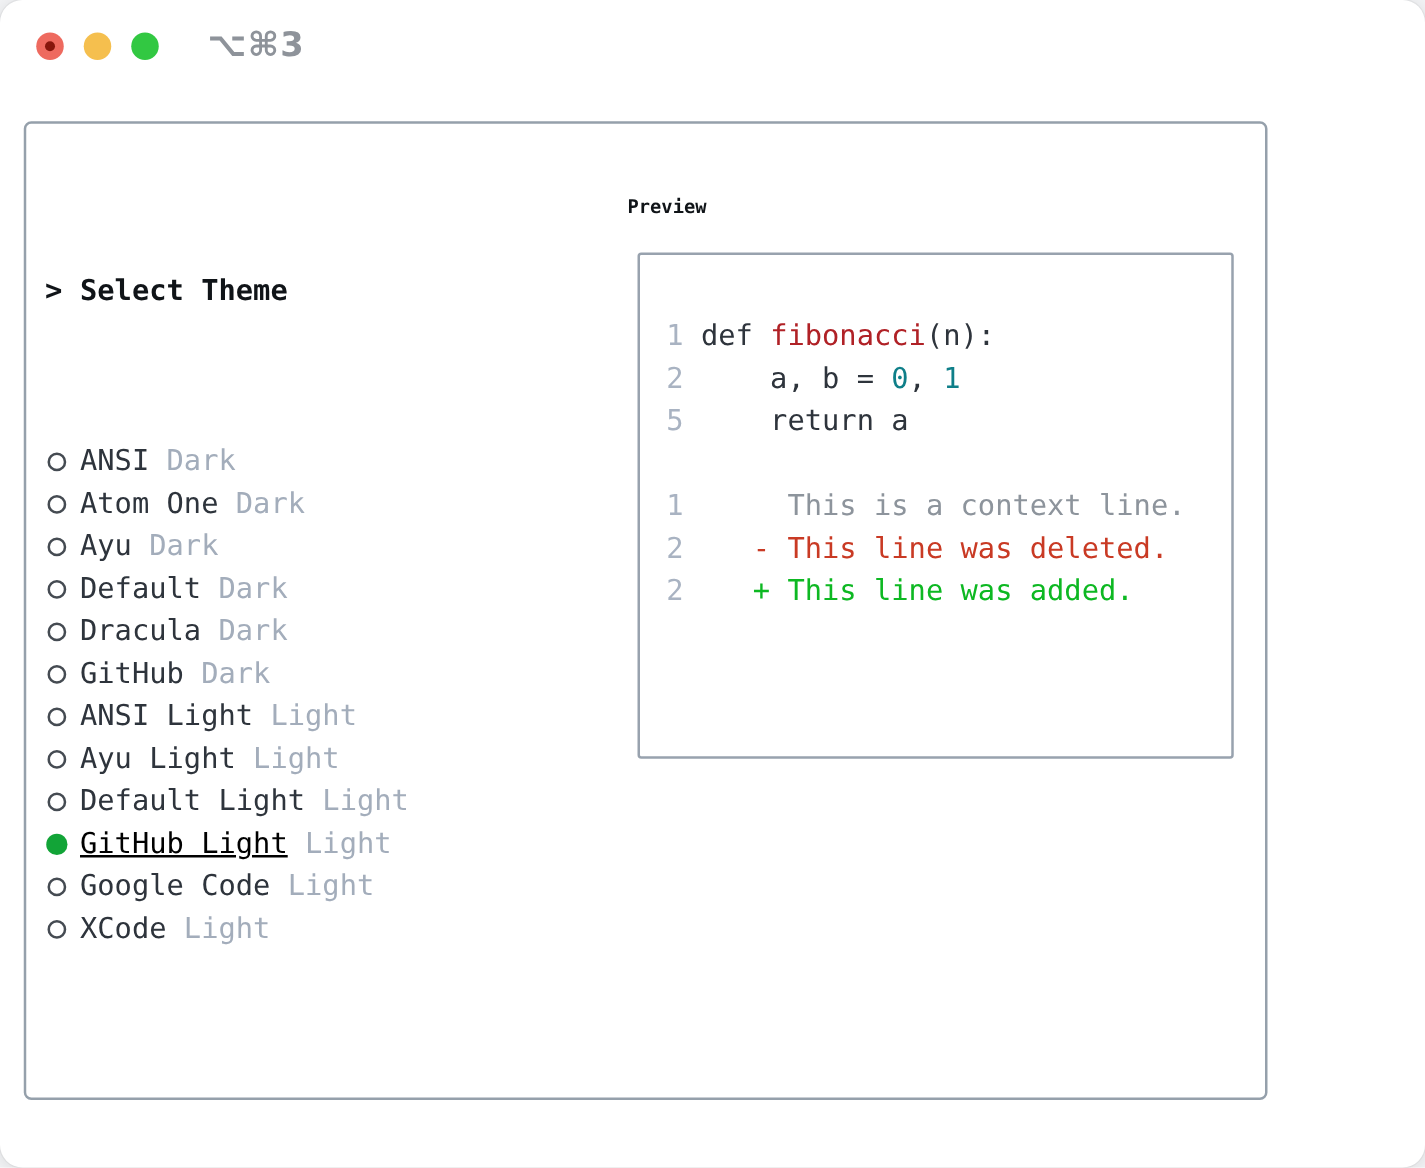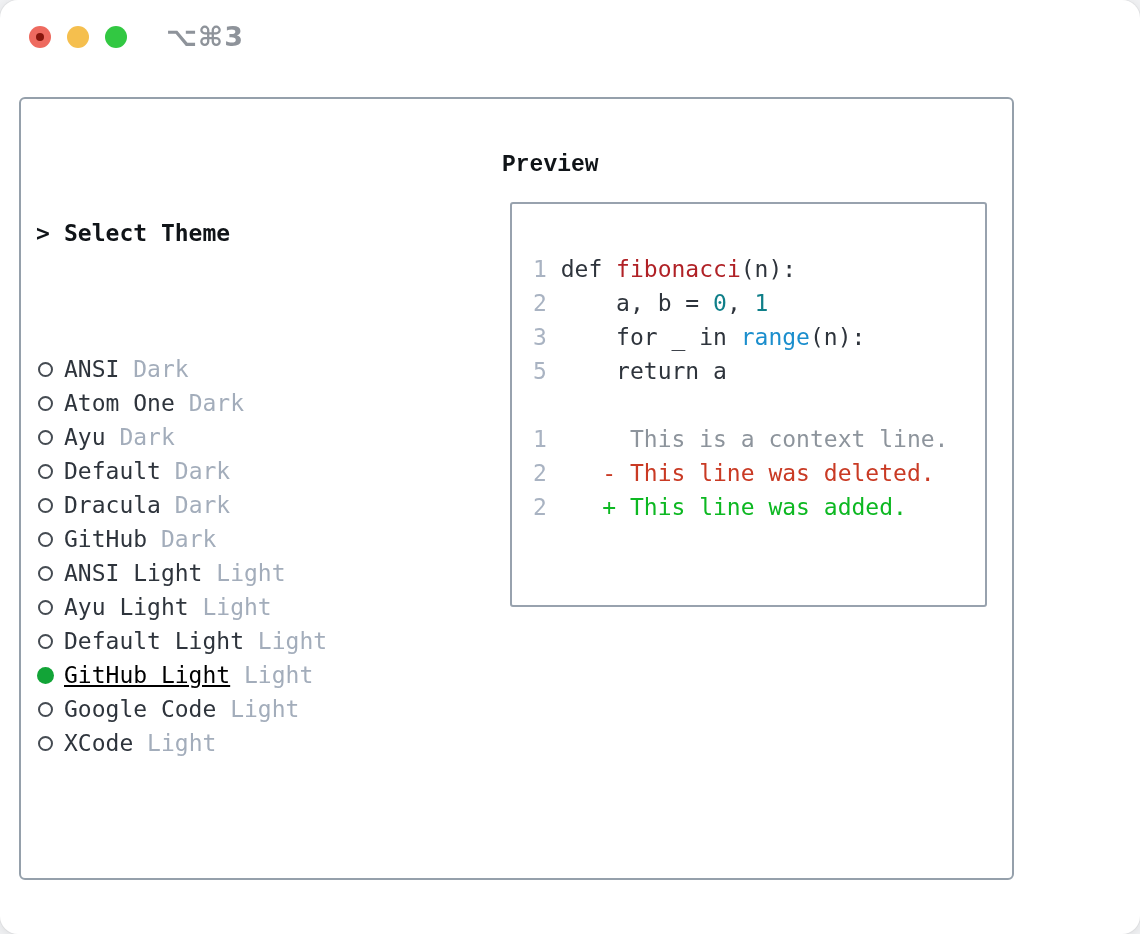--- a/index.html
+++ b/index.html
@@ -55,21 +55,21 @@
   }
   .list-header { color:#101418; font-weight:bold; }
   .theme-name { color:#2e343c; }
   .theme-variant { color:#a3adbb; }
   .row.selected .theme-name { color:#000000;text-decoration:underline; }
   .spacer { height:34px; }
   
   .preview-header {
     position:absolute; left:481px; top:49px; height:34px;
     display:flex; align-items:center;
-    font-size:23px; font-weight:bold; color:#101418;font-family:Liberation Mono, monospace;
+    font-size:15px; font-weight:bold; color:#101418;
   }
   .preview-box {
     position:absolute; left:489px; top:103px; width:477px; height:405px;
     border:2px solid #98a2ae; border-radius:3px; background:#fff;
     padding:48px 0 0 21px; overflow:hidden;
   }
   .code-line { height:34px; font-size:23px; line-height:34px; white-space:pre; }
   .c-num  { color:#a9b3c2; }
   .c-code { color:#2e343c; }
   .c-fn   { color:#b02126; }
@@ -109,21 +109,20 @@
       
 
       
     </div>
 
     <div class="preview-header">Preview</div>
 
     <div class="preview-box" id="preview-box">
         <div class="code-line"><span class="c-num">1</span><span class="c-code"> def </span><span class="c-fn">fibonacci</span><span class="c-code">(n):</span></div>
         <div class="code-line"><span class="c-num">2</span><span class="c-code">     a, b = </span><span class="c-lit">0</span><span class="c-code">, </span><span class="c-lit">1</span></div>
-        <div class="code-line"><span class="c-num">3</span><span class="c-code">     for _ in </span><span class="c-call">range</span><span class="c-code">(n):</span></div>
         <div class="code-line"><span class="c-num">5</span><span class="c-code">     return a</span></div>
         <div class="code-line"></div>
         <div class="code-line"><span class="c-num">1</span><span class="c-ctx">      This is a context line.</span></div>
         <div class="code-line"><span class="c-num">2</span><span class="c-code">    </span><span class="c-del">- This line was deleted.</span></div>
         <div class="code-line"><span class="c-num">2</span><span class="c-code">    </span><span class="c-add">+ This line was added.</span></div>
       </div>
 
   </div>
 </div>
 

